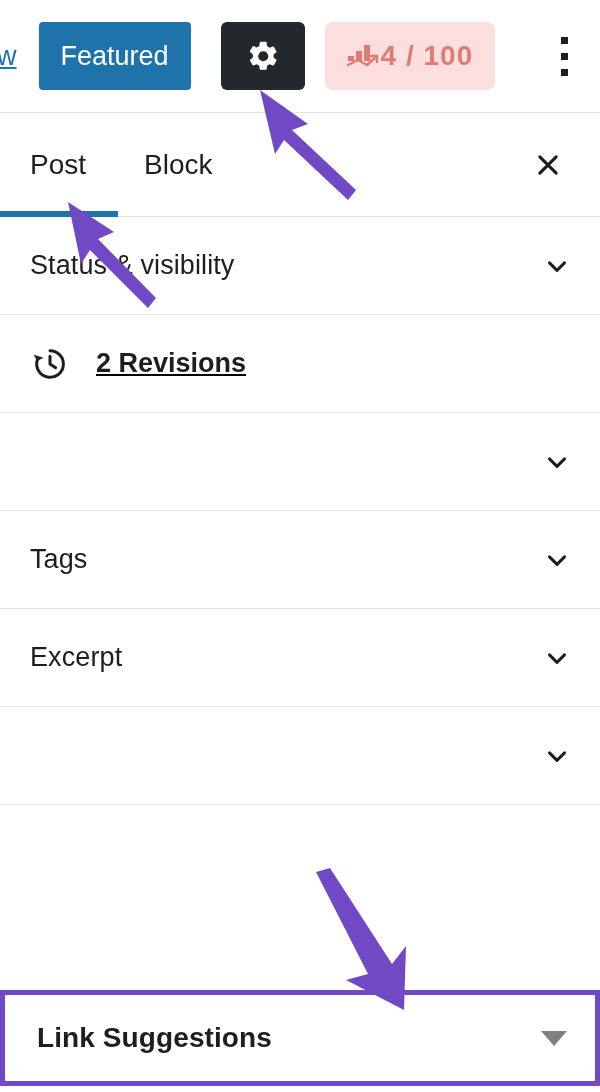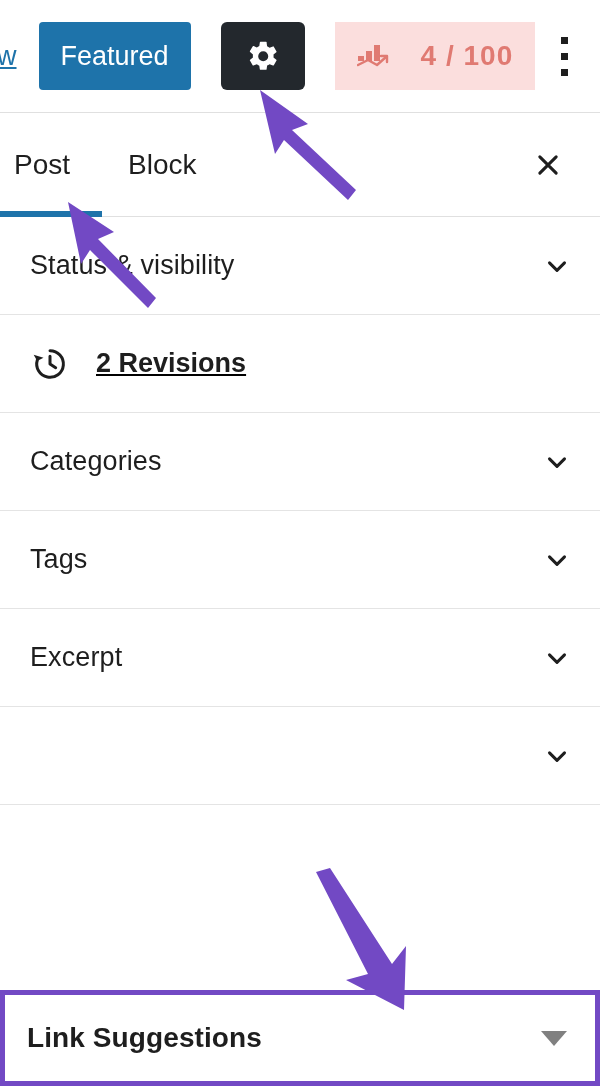--- a/index.html
+++ b/index.html
@@ -49,26 +49,26 @@
     margin-left:30px;
     width:84px; height:68px;
     background:#23282d;
     border:none;
     border-radius:6px;
     display:flex; align-items:center; justify-content:center;
     cursor:pointer;
   }
   .gear-btn svg { width:34px; height:34px; display:block; }
   .seo-badge {
-    margin-left:30px;
+    margin-left:20px;
     height:68px;
     background:#fbdedd;
-    border-radius:0;
+    border-radius:8px;
     display:flex; align-items:center;
-    gap:32px;
+    gap:2px;
     padding:0 22px;
     cursor:pointer;
   }
   .seo-badge .seo-icon { width:32px; height:28px; display:block; }
   .seo-score {
     color:#e07a72;
     font-size:28px;
     font-weight:bold;
     white-space:nowrap;
     letter-spacing:1px;
@@ -83,21 +83,21 @@
     cursor:pointer;
   }
   .kebab-btn i { width:7px; height:7px; background:#1e1e1e; display:block; }
 
   
   .tabbar {
     position:relative;
     height:104px;
     display:flex;
     align-items:center;
-    padding-left:14px;
+    padding-left:30px;
     border-bottom:1px solid #e0e0e0;
     background:#fff;
   }
   .tab {
     font-size:28px;
     color:#1e1e1e;
     background:none; border:none;
     padding:0;
     margin-right:58px;
     height:100%;
@@ -148,21 +148,21 @@
   
   .link-sugg-wrap {
     position:absolute;
     left:0; right:0;
     bottom:6px;
     border:5px solid #7249c4;
     background:#ffffff;
     height:96px;
     display:flex;
     align-items:center;
-    padding:0 28px 0 22px;
+    padding:0 28px 0 32px;
     cursor:pointer;
   }
   .link-sugg-wrap .panel-title { font-weight:bold; font-size:28px; }
   .tri-down {
     margin-left:auto;
     width:0; height:0;
     border-left:13px solid transparent;
     border-right:13px solid transparent;
     border-top:15px solid #808080;
   }
@@ -241,21 +241,20 @@
           <path d="M12 4 a8 8 0 1 1 -7.6 5.6" stroke="#1e1e1e" stroke-width="1.8" fill="none" stroke-linecap="round"></path>
           <path d="M2.2 6.4 L4.3 10.2 L8.1 8.2 Z" fill="#1e1e1e"></path>
           <path d="M12 7.4 L12 12 L15.4 14.2" stroke="#1e1e1e" stroke-width="1.8" fill="none" stroke-linecap="round" stroke-linejoin="round"></path>
         </svg>
       </span>
       <span class="rev-label">2 Revisions</span>
     </div>
 
 
     <div class="panel-row">
-      <span class="panel-title">Categories</span>
       <span class="panel-chevron">
         <svg viewBox="0 0 24 24" xmlns="http://www.w3.org/2000/svg">
           <path d="M6 9.5 L12 15.5 L18 9.5" stroke="#1e1e1e" stroke-width="2.4" fill="none" stroke-linecap="round" stroke-linejoin="round"></path>
         </svg>
       </span>
     </div>
 
     <div class="panel-row">
       <span class="panel-title">Tags</span>
       <span class="panel-chevron">

